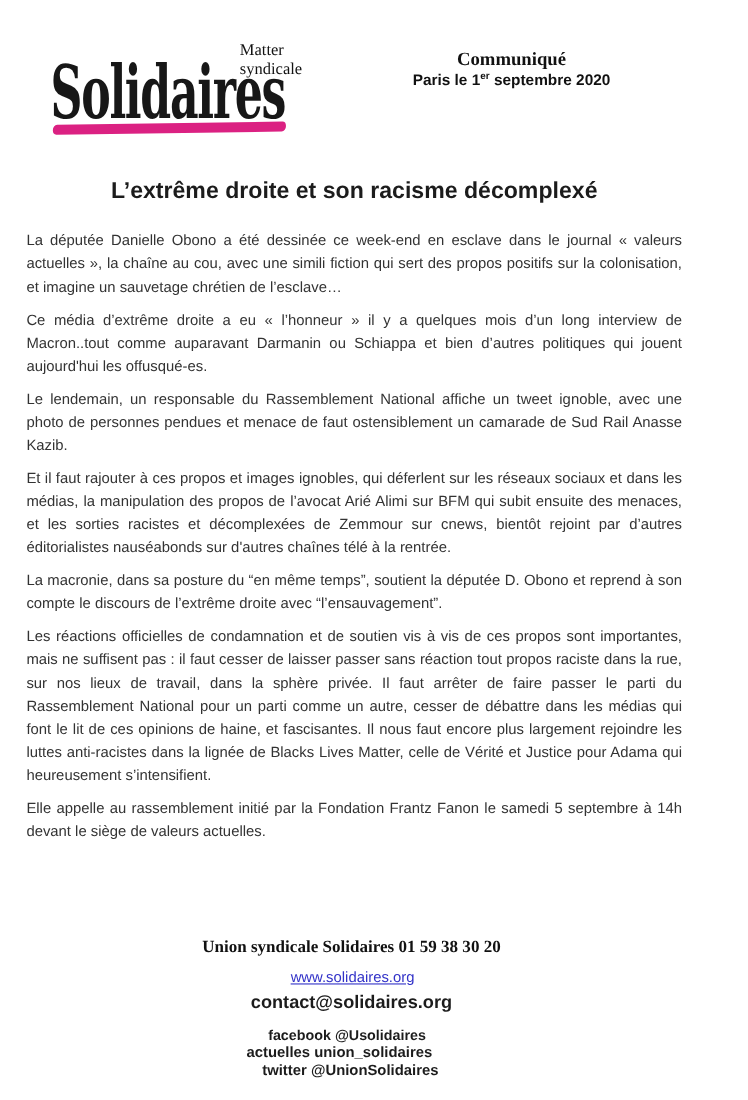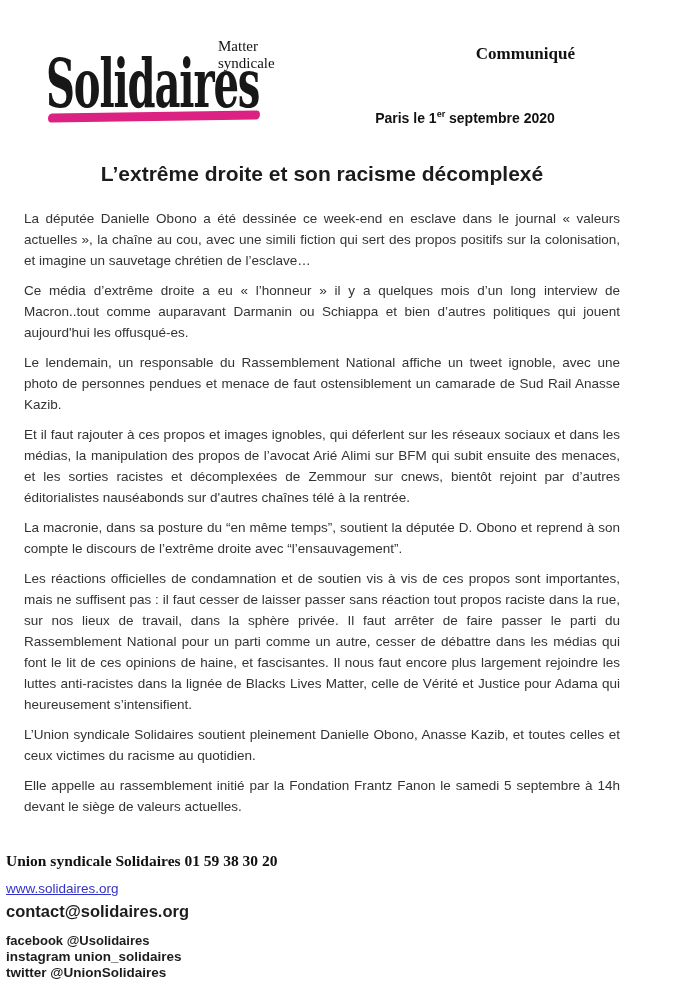--- a/index.html
+++ b/index.html
@@ -63,24 +63,22 @@
     left: 355px;
     top: 44px;
     width: 220px;
     text-align: center;
   }
   .doc-type {
     font-family: "Liberation Serif", serif;
     font-weight: 700;
     font-size: 17px;
     color: #111111;
-    text-align: right;
   }
   .dateline {
-    margin-top: 45px;
     font-weight: 700;
     font-size: 14px;
     color: #111111;
   }
   .dateline sup { font-size: 9px; }
 
   
   .doc-main {
     position: absolute;
     left: 24px;
@@ -99,24 +97,24 @@
     margin: 0 0 9px 0;
     font-size: 13.5px;
     line-height: 21px;
     text-align: justify;
     color: #333333;
   }
 
   
   .doc-footer {
     position: absolute;
-    left: 6px;
+    left: 24px;
     top: 851px;
     width: 593px;
-    text-align: left;
+    text-align: center;
   }
   .f-phone {
     font-family: "Liberation Serif", serif;
     font-weight: 700;
     font-size: 15.5px;
     line-height: 20px;
     color: #111111;
     padding-right: 2px;
   }
   .f-web {
@@ -183,28 +181,27 @@
   </header>
 
   <main class="doc-main">
     <h1 class="doc-title">L’extrême droite et son racisme décomplexé</h1>
     <p>La députée Danielle Obono a été dessinée ce week-end en esclave dans le journal « valeurs actuelles », la chaîne au cou, avec une simili fiction qui sert des propos positifs sur la colonisation, et imagine un sauvetage chrétien de l’esclave…</p>
     <p>Ce média d’extrême droite a eu « l’honneur » il y a quelques mois d’un long interview de Macron..tout comme auparavant Darmanin ou Schiappa et bien d’autres politiques qui jouent aujourd'hui les offusqué-es.</p>
     <p>Le lendemain, un responsable du Rassemblement National affiche un tweet ignoble, avec une photo de personnes pendues et menace de faut ostensiblement un camarade de Sud Rail Anasse Kazib.</p>
     <p>Et il faut rajouter à ces propos et images ignobles, qui déferlent sur les réseaux sociaux et dans les médias, la manipulation des propos de l’avocat Arié Alimi sur BFM qui subit ensuite des menaces, et les sorties racistes et décomplexées de Zemmour sur cnews, bientôt rejoint par d’autres éditorialistes nauséabonds sur d'autres chaînes télé à la rentrée.</p>
     <p>La macronie, dans sa posture du “en même temps”, soutient la députée D. Obono et reprend à son compte le discours de l’extrême droite avec “l’ensauvagement”.</p>
     <p>Les réactions officielles de condamnation et de soutien vis à vis de ces propos sont importantes, mais ne suffisent pas : il faut cesser de laisser passer sans réaction tout propos raciste dans la rue, sur nos lieux de travail, dans la sphère privée. Il faut arrêter de faire passer le parti du Rassemblement National pour un parti comme un autre, cesser de débattre dans les médias qui font le lit de ces opinions de haine, et fascisantes. Il nous faut encore plus largement rejoindre les luttes anti-racistes dans la lignée de Blacks Lives Matter, celle de Vérité et Justice pour Adama qui heureusement s’intensifient.</p>
-    <p>L’Union syndicale Solidaires soutient pleinement Danielle Obono, Anasse Kazib, et toutes celles et ceux victimes du racisme au quotidien.</p>
     <p>Elle appelle au rassemblement initié par la Fondation Frantz Fanon le samedi 5 septembre à 14h devant le siège de valeurs actuelles.</p>
   </main>
 
   <footer class="doc-footer">
     <div class="f-phone">Union syndicale Solidaires 01 59 38 30 20</div>
     <div class="f-web">
       <a href="#" style="color: rgb(50, 50, 200);">www.solidaires.org</a>
     </div>
     <div class="f-email">contact@solidaires.org</div>
     <div class="f-facebook">facebook @Usolidaires</div>
-    <div class="f-instagram">instagram union_solidaires</div>
+    <div class="f-instagram">actuelles union_solidaires</div>
     <div class="f-twitter">twitter @UnionSolidaires</div>
   </footer>
 
 </div>
 
 </body></html>

